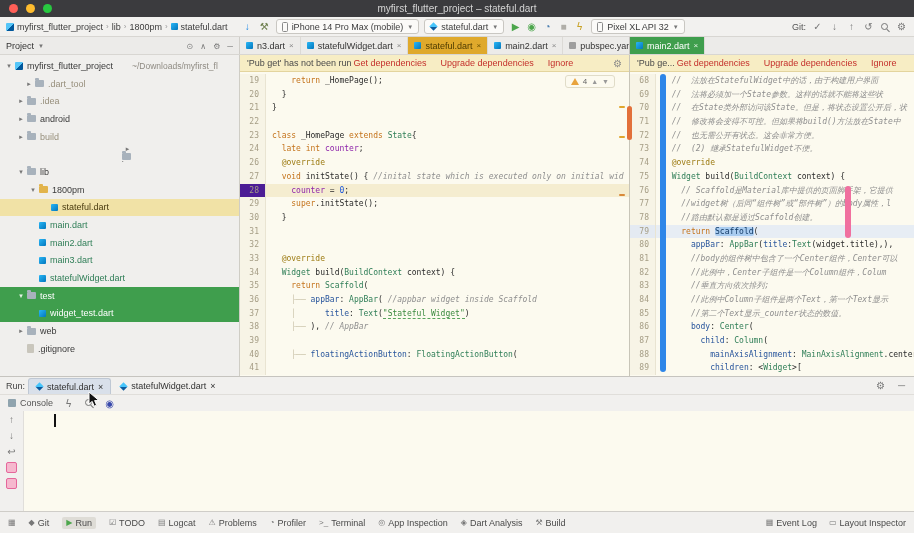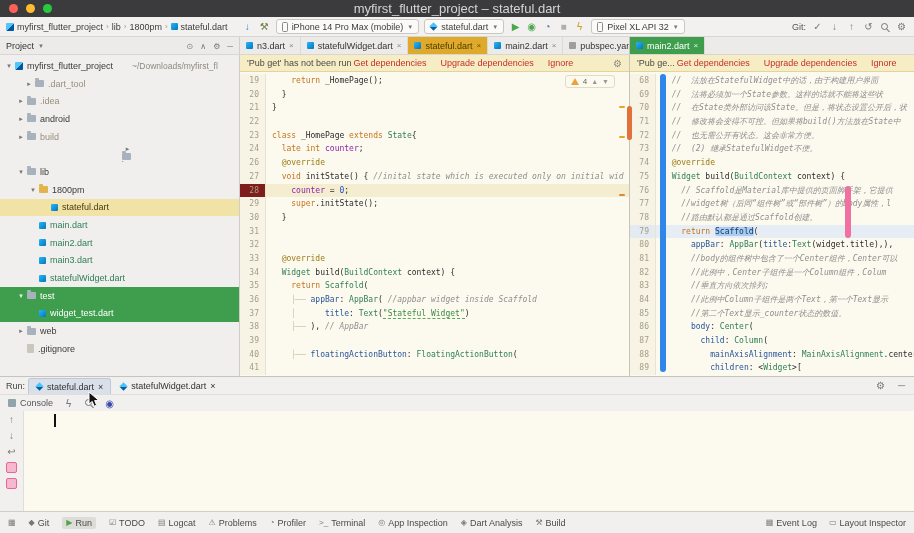--- a/index.html
+++ b/index.html
@@ -4,21 +4,21 @@
 <style>
   *{box-sizing:border-box;margin:0;padding:0}
   body{background:#777;font-family:"Liberation Sans",sans-serif}
   #app{position:relative;width:914px;height:533px;background:#F1F0EE;overflow:hidden;display:flex;flex-direction:column}
 
   
   .titlebar{height:17px;background:#3B3B3E;display:flex;align-items:center;position:relative;flex:none}
   .lights{position:absolute;left:9px;top:4px;display:flex;gap:8px}
   .light{width:9px;height:9px;border-radius:50%}
   .l-red{background:#FF5F57}.l-yel{background:#FEBC2E}.l-grn{background:#28C840}
-  .win-title{margin:0 auto;font-size:13px;color:#D4D4D4}
+  .win-title{margin:0 auto;font-size:10px;color:#D4D4D4}
 
   
   .toolbar{height:20px;background:#F2F1EF;border-bottom:1px solid #D8D6D2;display:flex;align-items:center;padding:0 6px;gap:5px;font-size:9px;color:#3C3C3C;flex:none;white-space:nowrap}
   .bc{display:flex;align-items:center;gap:3px}
   .bc-sep{color:#9B9B9B;font-size:8px}
   .tb-ico{min-width:13px;text-align:center;font-size:10px;color:#777;cursor:default}
   .dropdown{display:flex;align-items:center;gap:4px;border:1px solid #C9C7C2;border-radius:3px;background:#FBFAF8;height:15px;padding:0 5px}
   .dd-caret{color:#777;font-size:6px}
   .phone-icon{width:6px;height:10px;border:1px solid #8A8A8A;border-radius:1.5px;display:inline-block}
   .flutter-icon{width:7px;height:7px;background:linear-gradient(135deg,#47C5FB 55%,#0D5B9E 55%);transform:rotate(45deg) scale(.85);display:inline-block}
@@ -67,21 +67,21 @@
   .editor-left{width:390px;flex:none;border-right:1px solid #C8C5B8}
   .editor-right{flex:1}
   .banner{height:17px;flex:none;background:#F7EDC4;border-bottom:1px solid #E3D49E;display:flex;align-items:center;gap:2px;padding:0 7px;font-size:9px;color:#4A4A4A;white-space:nowrap;overflow:hidden}
   .banner .act{color:#C4302B}
   .banner .gear{margin-left:auto;color:#8A8A8A;font-size:10px}
   .code{flex:1;padding-top:2px;font-family:"DejaVu Sans Mono",monospace;font-size:8px;line-height:13.7px;overflow:hidden;position:relative}
   .code-line{display:flex;height:13.7px;white-space:pre}
   .line-num{flex:none;width:26px;text-align:right;padding-right:6px;color:#A59D85;background:#F7F4E6;border-right:1px solid #E9E4D2}
   .code-text{padding-left:6px;flex:1;overflow:hidden}
   .caret-line .code-text{background:#F5EDD0}
-  .caret-line .line-num{background:#7f1d1d}
+  .caret-line .line-num{background:#4c1d95}
   .caret-blue .caret-line .code-text{background:#E7EDF4}
   .caret-blue .caret-line .line-num{background:#E4EAF2}
   .tok-kw{color:#C4731B}.tok-ty{color:#2F7E57}.tok-lbl{color:#28559C}.tok-fld{color:#8E24AA}
   .tok-num{color:#1A56DB}.tok-str{color:#3B8A3F;border-bottom:1px dashed #58A55C}
   .tok-cmt{color:#8F8F8F;font-style:italic}.tok-ann{color:#9C7A11}.tok-pln{color:#2B2B2B}
   .tok-gd{color:#C9C2A8}
   .tok-sel{background:#A9CCF0;border-radius:2px;color:#123A66}
   .insp{position:absolute;top:3px;right:14px;display:flex;align-items:center;gap:4px;background:rgba(252,250,239,.92);border:1px solid #E0DCC8;border-radius:3px;padding:0 5px;height:13px;font-family:"Liberation Sans",sans-serif;font-size:8px;color:#666;z-index:5}
   .warn-tri{width:0;height:0;border-left:4px solid transparent;border-right:4px solid transparent;border-bottom:7px solid #E8A33D;display:inline-block}
   .insp .iv{color:#999;font-size:7px}

